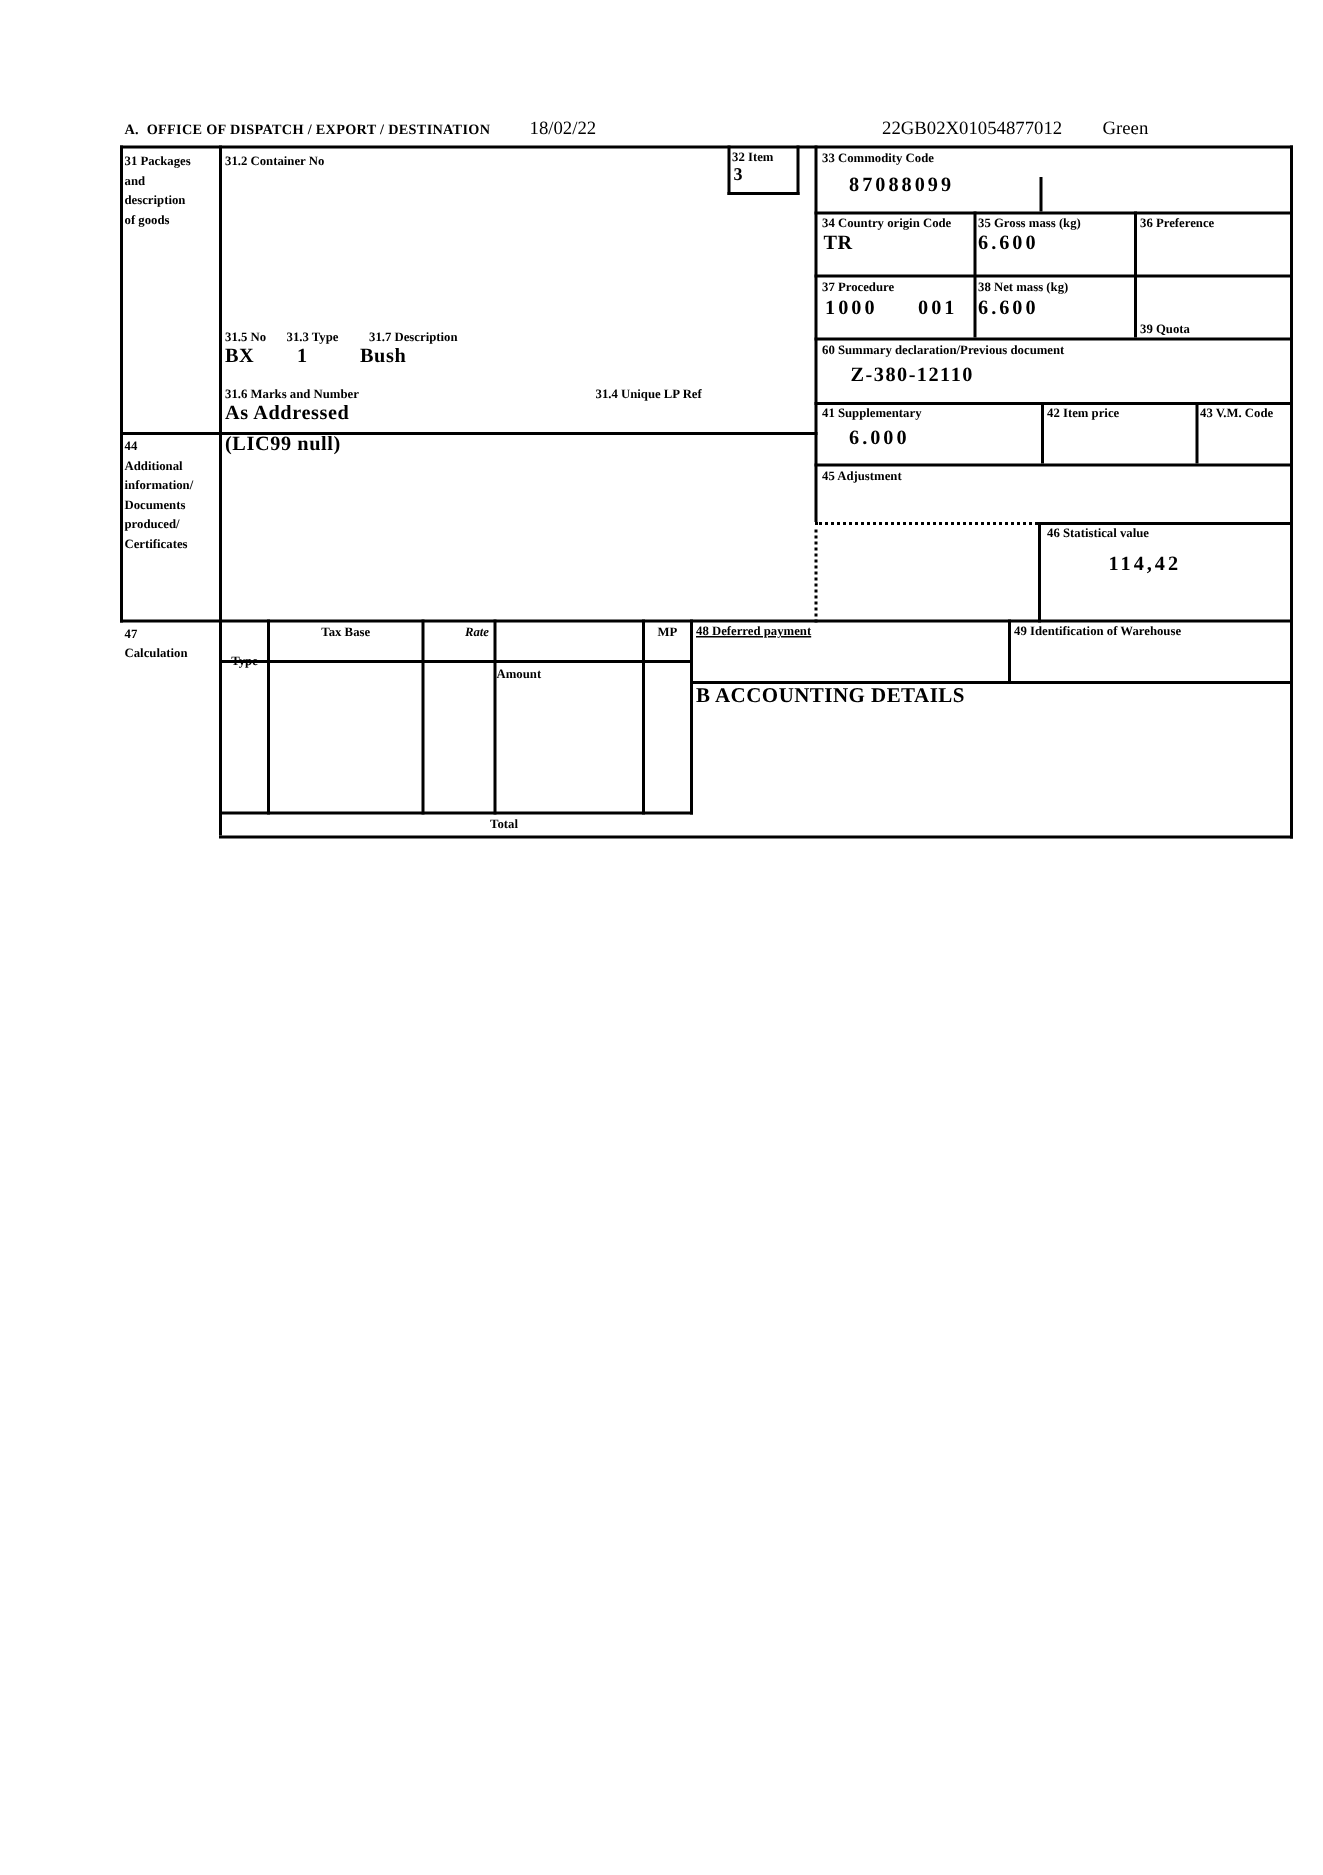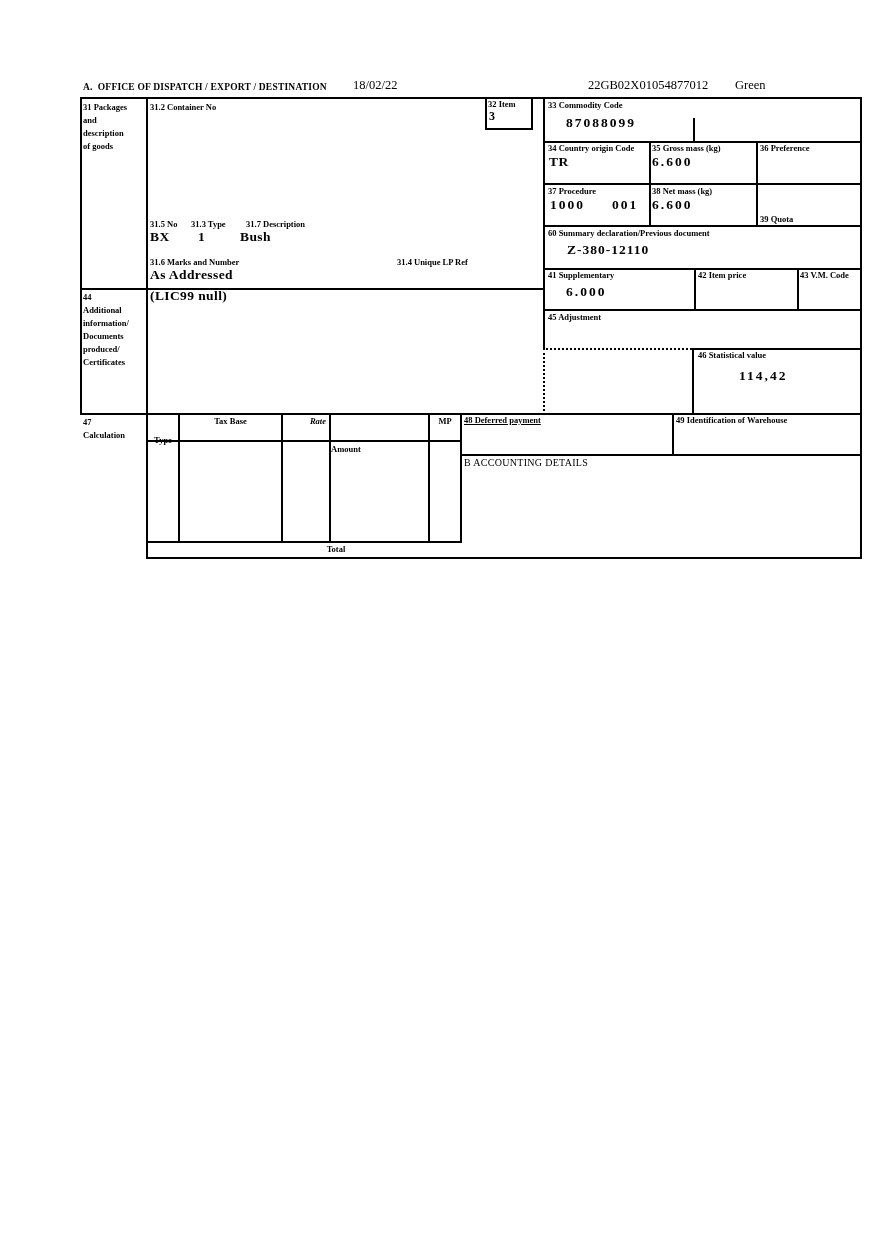--- a/index.html
+++ b/index.html
@@ -8,21 +8,21 @@
   .hl{position:absolute;background:#000;height:2px;}
   .vl{position:absolute;background:#000;width:2px;}
   .hl.dot{background:none;height:0;border-top:2px dotted #000;}
   .vl.dot{background:none;width:0;border-left:2px dotted #000;}
   .t{position:absolute;white-space:pre;line-height:1.1;}
   .title{font-weight:bold;font-size:9.5px;letter-spacing:.2px;}
   .meta{font-size:12.5px;}
   .lbl{font-weight:bold;font-size:8.5px;}
   .val{font-weight:bold;font-size:13.5px;letter-spacing:.4px;}
   .num{letter-spacing:2px;}
-  .acct{font-weight:normal;font-size:10px;letter-spacing:.3px;}
+  .acct{font-weight:bold;font-size:14px;letter-spacing:.3px;}
   .stack{position:absolute;}
   .stack .ln{display:block;font-weight:bold;font-size:8.5px;line-height:13px;white-space:nowrap;}
   .cell{position:absolute;text-align:center;}
 </style>
 </head>
 <body>
 
 <div class="page">
 
   <span class="t title" style="left:83px;top:82px;">A.  OFFICE OF DISPATCH / EXPORT / DESTINATION</span>

